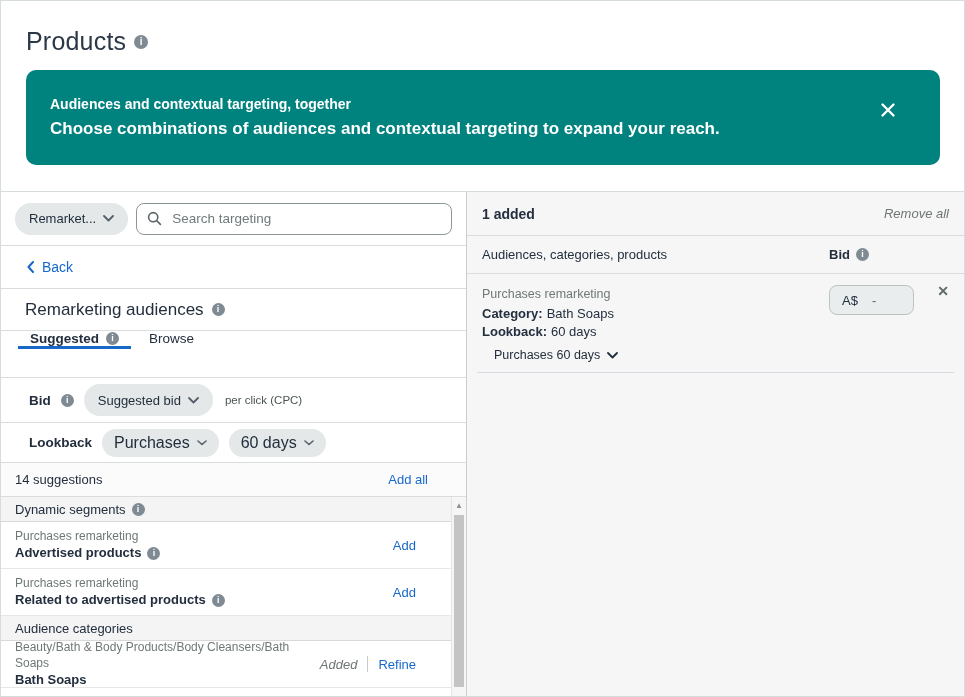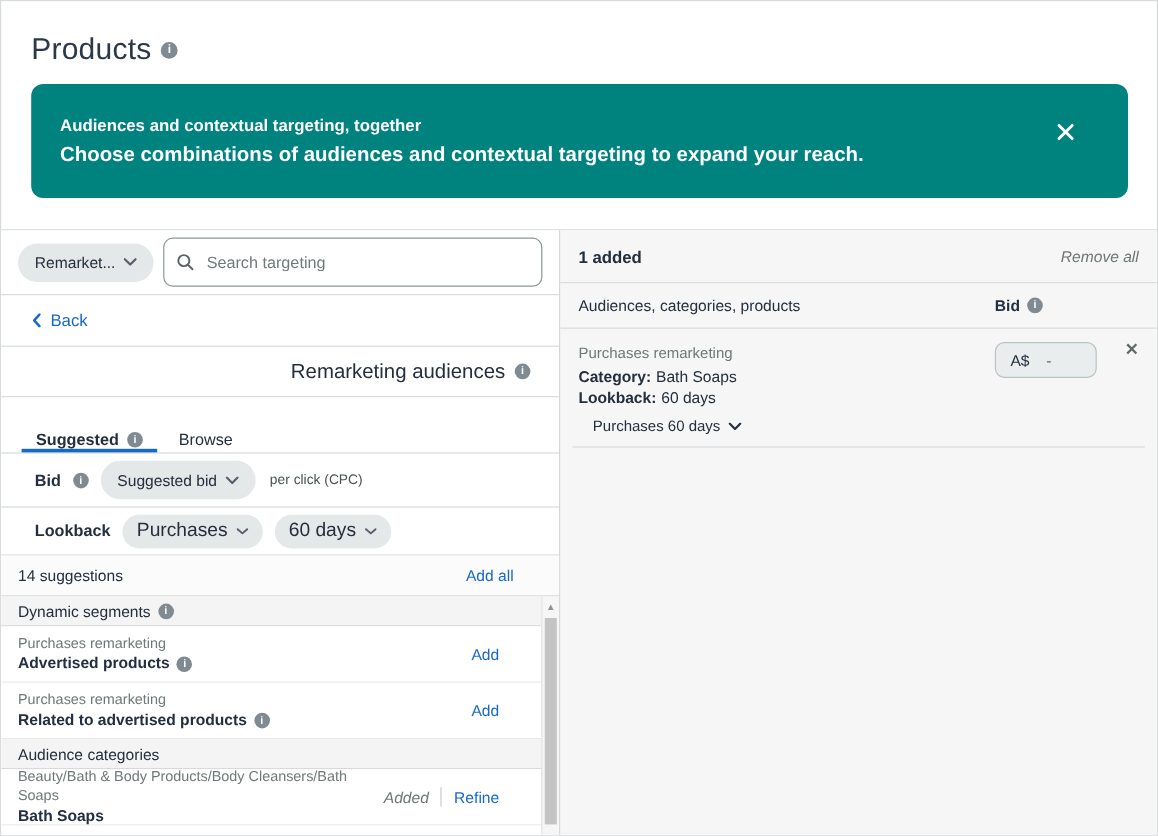--- a/index.html
+++ b/index.html
@@ -27,35 +27,35 @@
   .left-panel{width:466px;border-right:1px solid #c9cfcf;background:#fff;display:flex;flex-direction:column;min-height:0;}
   .right-panel{flex:1;background:#f6f6f6;display:flex;flex-direction:column;min-height:0;}
 
   .lrow{border-bottom:1px solid #d9dddd;display:flex;align-items:center;flex:0 0 auto;}
 
   
   .search-row{height:54px;padding:0 14px;gap:8px;}
   .pill{display:inline-flex;align-items:center;gap:7px;background:#e4e8e8;border:none;border-radius:16px;
     height:32px;padding:0 14px;font-size:13px;color:#232f3e;font-family:inherit;cursor:pointer;white-space:nowrap;}
   .pill .chev{display:block;}
-  .search-box{flex:1;display:flex;align-items:center;gap:8px;height:41px;border:1px solid #8d9696;border-radius:8px;
+  .search-box{flex:1;display:flex;align-items:center;gap:8px;height:32px;border:1px solid #8d9696;border-radius:8px;
     padding:0 10px;background:#fff;}
   .search-box input{border:none;outline:none;flex:1;font-size:13.5px;font-family:inherit;color:#232f3e;background:transparent;}
   .search-box input::placeholder{color:#6f7a7a;}
 
   
   .back-row{height:43px;padding:0 26px;}
   .back-link{color:#1668c9;font-size:14px;display:inline-flex;align-items:center;gap:8px;cursor:pointer;text-decoration:none;}
 
   
-  .heading-row{height:42px;padding:0 24px;gap:8px;justify-content:flex-end;}
+  .heading-row{height:42px;padding:0 24px;gap:8px;}
   .panel-heading{font-size:17px;font-weight:400;color:#232f3e;margin:0;}
 
   
-  .tabs-row{height:47px;padding:0 0 0 17px;align-items:flex-end;}
+  .tabs-row{height:47px;padding:0 0 0 17px;align-items:flex-start;}
   .tab{display:inline-flex;align-items:center;gap:7px;padding:0 12px;font-size:13.5px;color:#232f3e;cursor:pointer;
     border-bottom:3px solid transparent;}
   .tab.active{font-weight:700;border-bottom-color:#1668c9;}
   .tab+.tab{margin-left:6px;}
 
   
   .bid-row{height:45px;padding:0 28px;gap:10px;}
   .bold-label{font-weight:700;font-size:13.5px;}
   .cpc-note{font-size:11.5px;color:#4a5252;margin-left:2px;}
 

